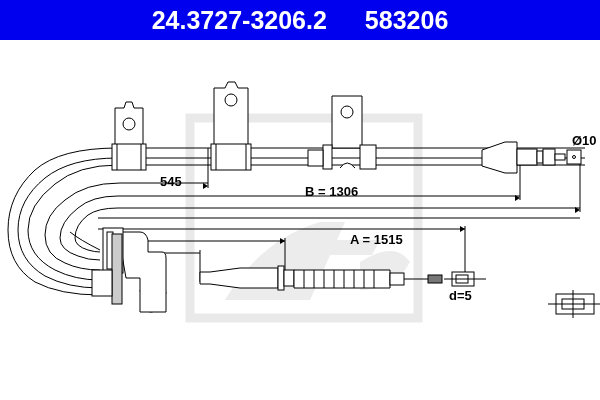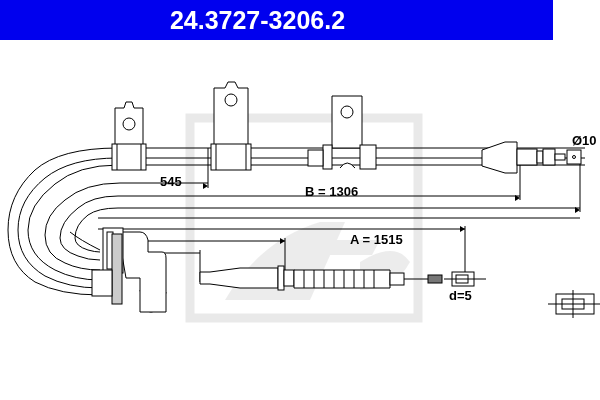--- a/index.html
+++ b/index.html
@@ -1,27 +1,28 @@
 <!DOCTYPE html>
 <html><head>
   <meta charset="utf-8">
   <style>
     html, body { margin: 0; padding: 0; background: #ffffff; }
     body { width: 600px; height: 400px; overflow: hidden; position: relative; font-family: "Liberation Sans", sans-serif; }
-    .header { position: absolute; left: 0; top: 0; width: 553px; height: 40px; background: #0000ee; display: flex; align-items: center; justify-content: center; }
+    .header { position: absolute; left: 0; top: 0; width: 600px; height: 40px; background: #0000ee; display: flex; align-items: center; justify-content: center; }
     .header span { color: #ffffff; font-weight: bold; font-size: 25px; letter-spacing: 0px; font-family: "Liberation Sans", sans-serif; }
     .header .pn1 { margin-right: 38px; }
     .drawing { position: absolute; left: 0; top: 40px; width: 600px; height: 360px; }
     svg text { font-family: "Liberation Sans", sans-serif; font-weight: bold; fill: #000; }
   </style>
 </head>
 <body>
 
 <div class="header">
   <span class="pn1">24.3727-3206.2</span>
+  <span class="pn2">583206</span>
 </div>
 
 <div class="drawing">
 <svg width="600" height="360" viewBox="0 40 600 360" xmlns="http://www.w3.org/2000/svg">
 
   <g opacity="0.18">
     <rect x="190" y="118" width="228" height="200" fill="none" stroke="#888" stroke-width="9"></rect>
     <path d="M225 300 Q260 240 320 222 L345 222 L310 300 Z" fill="#999"></path>
     <path d="M330 240 L380 240 L372 255 L325 255 Z" fill="#999"></path>
     <path d="M360 262 Q395 240 410 262 Q395 290 360 290 Z" fill="#999"></path>

